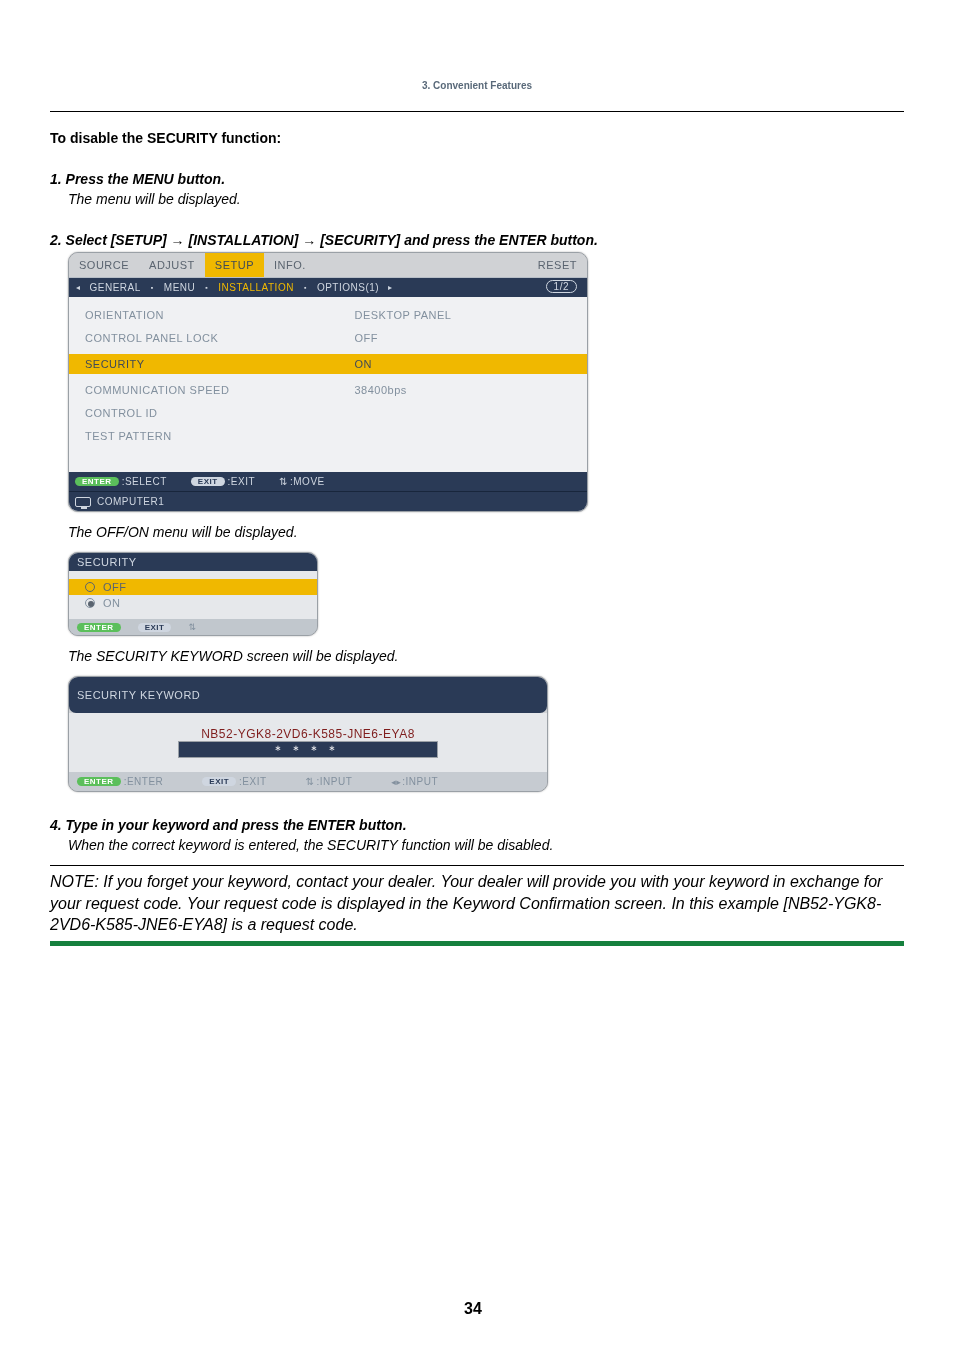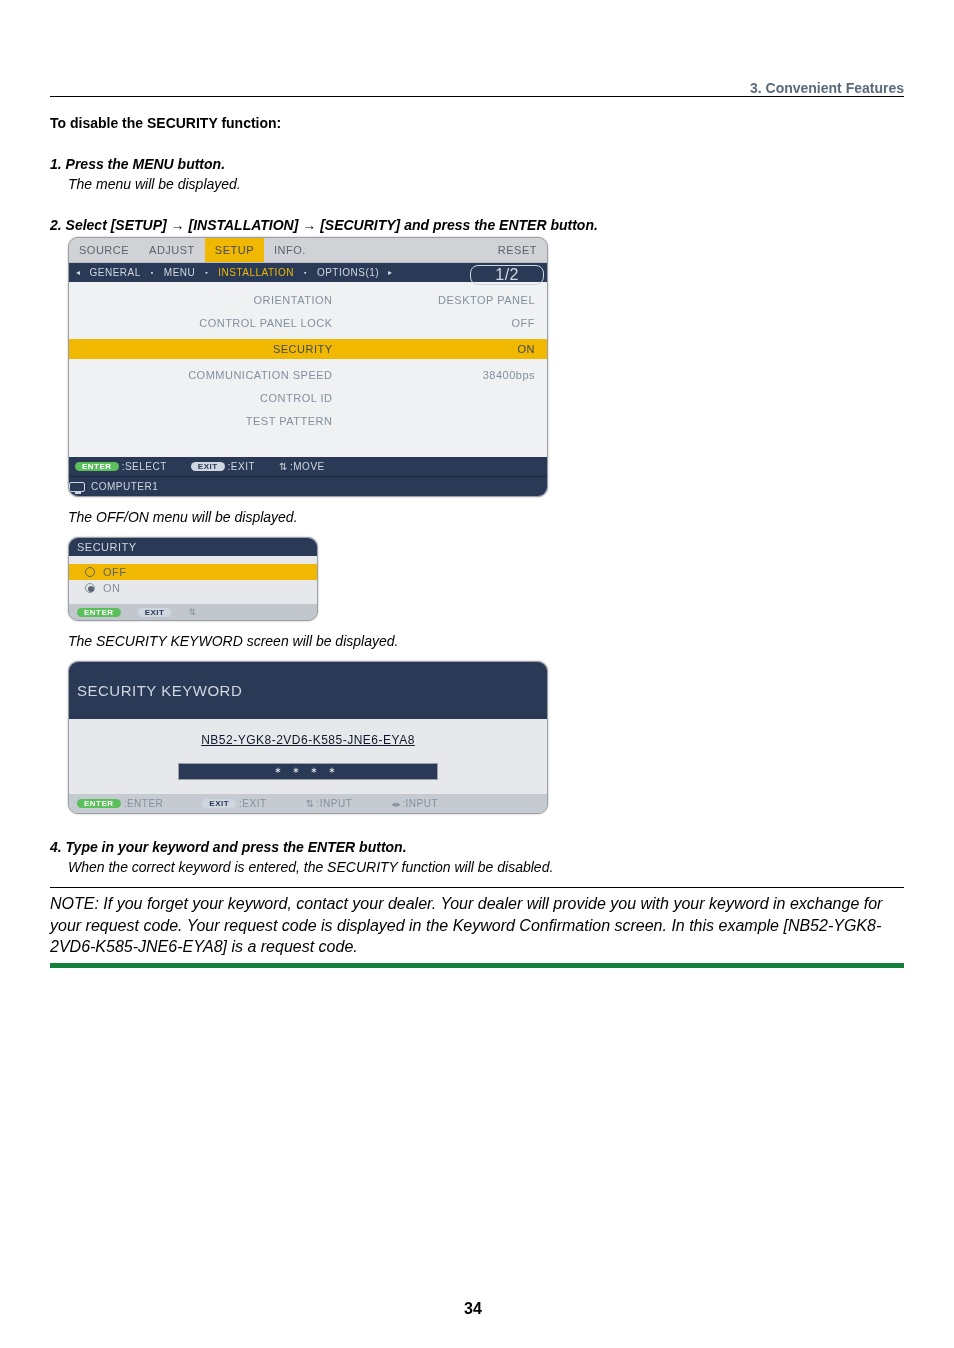--- a/index.html
+++ b/index.html
@@ -8,26 +8,26 @@
     background: #ffffff;
     width: 954px;
     height: 1348px;
     position: relative;
     color: #000;
   }
   .page {
     padding: 80px 50px 40px 50px;
   }
   .section-header {
-    text-align: right;
+    text-align: center;
     color: #5a6a7a;
     font-weight: bold;
-    font-size: 14px;
+    font-size: 10px;
     border-bottom: 1px solid #000;
-    padding-bottom: 0;
+    padding-bottom: 20px;
     margin-bottom: 18px;
   }
   .subhead {
     font-weight: bold;
     font-size: 14px;
     margin-bottom: 10px;
   }
   .step-title {
     font-weight: bold;
     font-style: italic;
@@ -50,21 +50,21 @@
     border-radius: 10px;
     border: 1px solid #9aa0a6;
     box-shadow: 0 0 2px #aaa;
     overflow: hidden;
     font-family: Verdana, Arial, sans-serif;
     font-size: 11px;
     letter-spacing: 0.5px;
   }
 
   
-  .osd1 { width: 480px; background: #d0d2d5; text-align: right; }
+  .osd1 { width: 520px; background: #d0d2d5; }
   .tabbar {
     display: flex;
     background: #d0d2d5;
     border-bottom: 1px solid #b7bec7;
   }
   .tab {
     padding: 6px 10px;
     color: #5a6470;
     border-right: 0;
   }
@@ -81,26 +81,26 @@
     padding: 3px 6px;
     font-size: 10px;
     position: relative;
   }
   .subtab { padding: 1px 4px; }
   .subtab.sel { color: #f0b800; }
   .bullet::before { content: "▪"; font-size: 7px; vertical-align: 1px; padding: 0 2px; color: #cfd6e0; }
   .arrow { font-size: 8px; padding: 0 1px; }
   .pagepill {
     position: absolute;
-    right: 3px;
+    right: 10px;
     top: 2px;
     border: 1px solid #cfd6e0;
     border-radius: 8px;
-    padding: 0 24px;
-    font-size: 16px;
+    padding: 0 7px;
+    font-size: 10px;
     color: #cfd6e0;
   }
   .menu-body {
     display: grid;
     grid-template-columns: 55% 45%;
     padding: 10px 12px 28px 16px;
     color: #82909e;
     background: #f0f1f3;
     min-height: 150px;
     row-gap: 7px;
@@ -124,21 +124,21 @@
     color: #cfd6e0;
     padding: 4px 6px;
     display: flex;
     gap: 24px;
     align-items: center;
     font-size: 10px;
   }
   .footer-src {
     background: #2a3a56;
     color: #cfd6e0;
-    padding: 4px 0;
+    padding: 4px 6px;
     display: flex;
     align-items: center;
     gap: 6px;
     font-size: 10px;
     border-top: 1px solid #18263c;
   }
   .pill {
     display: inline-block;
     background: #cfd6e0;
     color: #2a3a56;
@@ -186,29 +186,29 @@
     border-radius:50%; left:2px; top:2px;
   }
   .osd2 .foot {
     background: #c1c7cd; color:#82909e; padding: 3px 8px; display:flex; gap: 14px; align-items:center; font-size: 9px;
   }
   .arrows-ud::before { content:"⇅"; }
 
   
   .osd3 { width: 480px; background: #d0d2d5; }
   .osd3 .title {
-    background: #2a3a56; color:#cfd6e0; padding: 20px 8px; font-size: 15px;
+    background: #2a3a56; color:#cfd6e0; padding: 12px 8px; font-size: 11px; border-radius: 7px;
   }
   .osd3 .body {
     background: #e6e8eb;
     padding: 14px 18px 14px 18px;
     color: #5a6470;
     text-align:center;
   }
-  .osd3 .serial { letter-spacing: 0.5px; font-size: 12px; margin-bottom: 16px; color:#0f172a;text-decoration:underline; }
+  .osd3 .serial { letter-spacing: 0.5px; font-size: 12px; margin-bottom: 0; color:#7f1d1d; }
   .kw-field {
     display:inline-block;
     border: 1px solid #9aa0a6;
     background: #2a3a56; color:#fff;
     width: 260px; padding: 0 6px; font-size: 12px;
     text-align:center;
     letter-spacing: 6px;
     height: 17px;
     line-height: 17px;
   }

